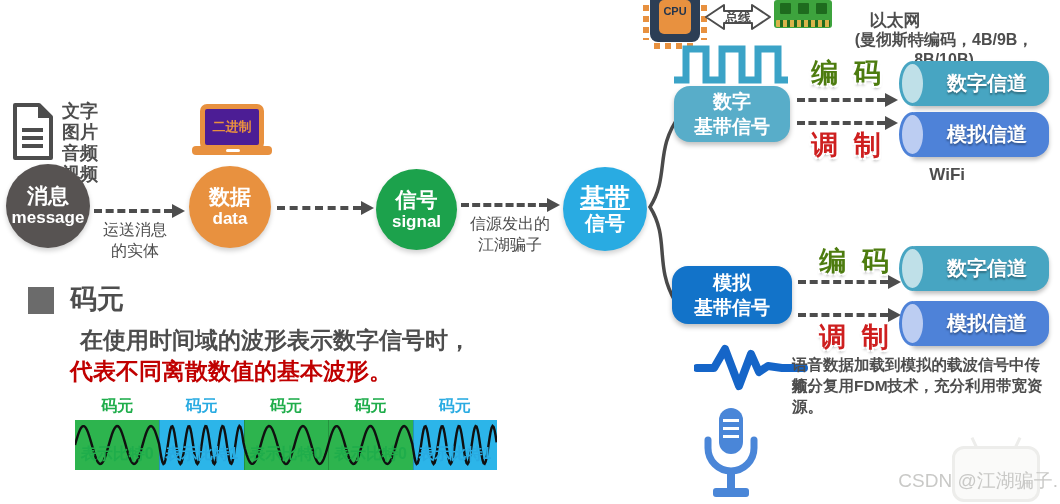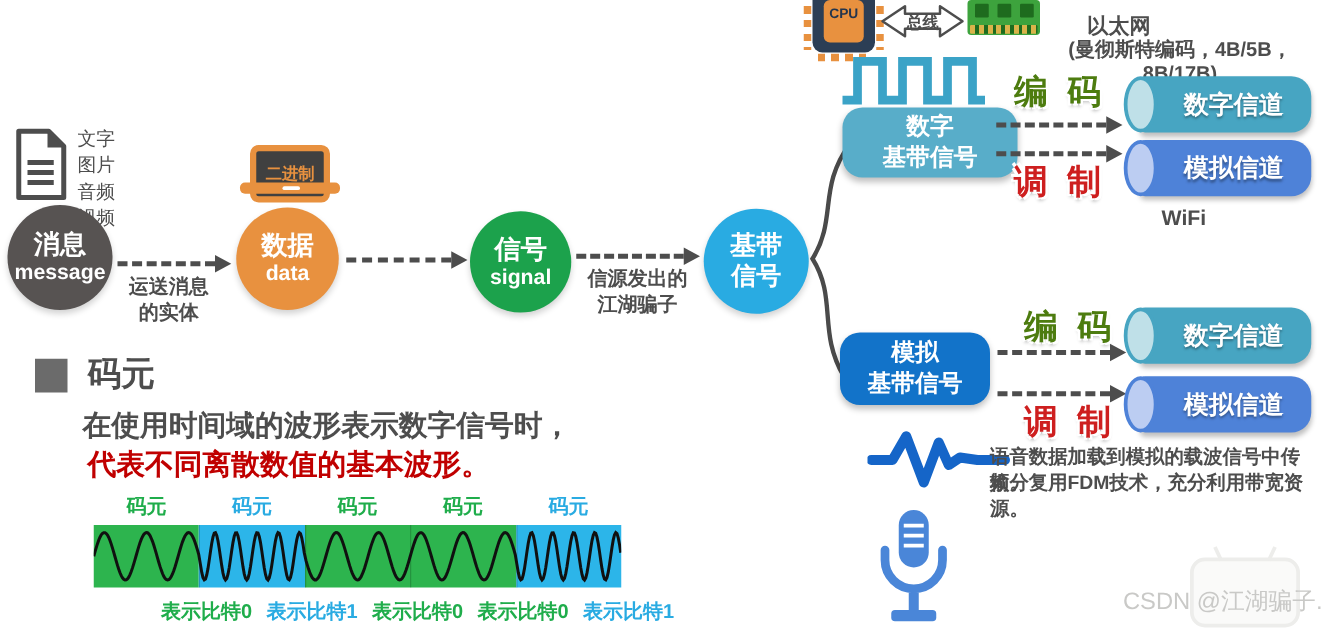--- a/index.html
+++ b/index.html
@@ -10,21 +10,21 @@
   .circle{position:absolute;border-radius:50%;color:#fff;font-weight:bold;display:flex;
           flex-direction:column;align-items:center;justify-content:center;text-align:center;
           box-shadow:0 3px 5px rgba(0,0,0,.18);line-height:1.15;}
   .c-msg{background:#575352;}  .c-data{background:#E8913F;}
   .c-sig{background:#1CA24C;}  .c-bb{background:#29ABE2;}
   .c-zh{font-size:21px;} .c-en{font-size:17px;text-align:right;}
   
   .darrow{position:absolute;height:0;border-top:4px dashed #4d4d4d;}
   .darrow::after{content:"";position:absolute;right:-13px;top:-9px;width:0;height:0;
     border-left:13px solid #4d4d4d;border-top:7px solid transparent;border-bottom:7px solid transparent;}
-  .flowlabel{position:absolute;font-size:16px;font-weight:bold;color:#4d4d4d;
+  .flowlabel{position:absolute;font-size:16px;font-weight:normal;color:#4d4d4d;
              text-align:center;line-height:21px;}
   
   .bigbox{position:absolute;border-radius:16px;color:#fff;font-weight:bold;font-size:19px;
           line-height:25px;display:flex;flex-direction:column;align-items:center;justify-content:center;
           text-align:center;box-shadow:0 3px 5px rgba(0,0,0,.25);}
   .b-dig{background:#58ADC9;} .b-ana{background:#1273C9;}
   
   .opword{position:absolute;font-weight:bold;font-size:27px;letter-spacing:4px;text-align:center;
     text-shadow:-2px -2px 0 #fff,2px -2px 0 #fff,-2px 2px 0 #fff,2px 2px 0 #fff,0 3px 3px rgba(0,0,0,.3);}
   .op-enc{color:#4d7c0f;} .op-mod{color:#CE1F1F;}
@@ -51,23 +51,23 @@
   .cpu-pins-r{position:absolute;right:-7px;top:8px;width:6px;height:46px;
       background:repeating-linear-gradient(to bottom,#E8913F 0 6px,transparent 6px 11px);}
   .cpu-pins-b{position:absolute;left:4px;bottom:-7px;width:42px;height:6px;
       background:repeating-linear-gradient(to right,#E8913F 0 6px,transparent 6px 11px);}
   
   .ram{position:absolute;left:774px;top:0px;width:58px;height:28px;background:#3DA33D;border-radius:3px;}
   .ram-chip{position:absolute;top:3px;width:11px;height:11px;background:#1E6B1E;border-radius:1px;}
   .ram-pins{position:absolute;left:2px;right:2px;bottom:1px;height:7px;
       background:repeating-linear-gradient(to right,#D9B44A 0 4px,#1E6B1E 4px 7px);border-radius:1px;}
   
-  .lap-screen{position:absolute;left:200px;top:116px;width:64px;height:46px;border:5px solid #E8913F;
+  .lap-screen{position:absolute;left:200px;top:104px;width:64px;height:46px;border:5px solid #E8913F;
       border-radius:7px;box-sizing:border-box;display:flex;align-items:center;justify-content:center;
-      font-size:13px;font-weight:bold;color:#E8913F;background:#404040;}
+      font-size:13px;font-weight:bold;color:#E8913F;background:#4c1d95;}
   .lap-base{position:absolute;left:192px;top:146px;width:80px;height:9px;background:#E8913F;border-radius:4px;}
   .lap-notch{position:absolute;left:226px;top:149px;width:14px;height:3px;background:#fff;border-radius:2px;}
   
   #wave-band{position:absolute;left:75px;top:420px;width:422px;height:50px;display:flex;}
   .wseg{flex:1;height:100%;}
   .wseg + .wseg{box-shadow:inset 1px 0 0 rgba(0,0,0,.18);}
   #wave-svg{position:absolute;left:0;top:0;}
   .wlabrow{position:absolute;left:75px;width:422px;height:20px;display:flex;}
   .wlab{flex:1;text-align:center;font-size:16px;font-weight:bold;line-height:20px;}
   
@@ -98,32 +98,32 @@
   </div>
 
   <div class="ram">
     <div class="ram-chip" style="left:6px;"></div>
     <div class="ram-chip" style="left:24px;"></div>
     <div class="ram-chip" style="left:42px;"></div>
     <div class="ram-pins"></div>
   </div>
 
   <div class="note" style="left:830px;top:9px;width:130px;text-align:center;font-size:17px;">以太网</div>
-  <div class="note" style="left:830px;top:30px;width:228px;text-align:center;font-size:16px;">(曼彻斯特编码，4B/5B，8B/17B)</div>
+  <div class="note" style="left:830px;top:30px;width:228px;text-align:center;font-size:16px;">(曼彻斯特编码，4B/9B，8B/10B)</div>
 
   <div class="abs" style="left:10px;top:102px;">
     <svg width="46" height="60" viewBox="0 0 46 60">
       <path d="M5 3 H29 L41 15 V56 H5 Z" fill="#ffffff" stroke="#4d4d4d" stroke-width="4" stroke-linejoin="round"></path>
       <path d="M28 4 V16 H40 Z" fill="#4d4d4d"></path>
       <rect x="12" y="26" width="21" height="4" fill="#4d4d4d"></rect>
       <rect x="12" y="34" width="21" height="4" fill="#4d4d4d"></rect>
       <rect x="12" y="42" width="21" height="4" fill="#4d4d4d"></rect>
     </svg>
   </div>
-  <div class="abs" style="left:62px;top:101px;width:40px;font-size:15px;font-weight:normal;color:#4d4d4d;line-height:21px;">
+  <div class="abs" style="left:62px;top:101px;width:40px;font-size:18px;font-weight:bold;color:#4d4d4d;line-height:21px;">
     <div>文字</div>
     <div>图片</div>
     <div>音频</div>
     <div>视频</div>
   </div>
 
   <div class="circle c-msg" style="left:6px;top:164px;width:84px;height:84px;">
     <div class="c-zh">消息</div>
     <div class="c-en">message</div>
   </div>
@@ -152,37 +152,37 @@
     <div class="c-en">signal</div>
   </div>
 
   <div class="darrow" style="left:461px;top:203px;width:86px;"></div>
   <div class="flowlabel" style="left:457px;top:213px;width:106px;">
     <div>信源发出的</div>
     <div>江湖骗子</div>
   </div>
 
   <div class="circle c-bb" style="left:563px;top:167px;width:84px;height:84px;">
-    <div style="font-size:21px;">基带</div>
+    <div style="font-size:25px;text-decoration:underline;">基带</div>
     <div style="font-size:20px;">信号</div>
   </div>
 
   <div class="abs" style="left:640px;top:105px;">
     <svg width="55" height="205" viewBox="0 0 55 205">
       <path d="M40 10 C14 45 30 70 10 102 C30 134 14 160 35 196" fill="none" stroke="#4a4a4a" stroke-width="3.5" stroke-linecap="round"></path>
     </svg>
   </div>
 
   <div class="abs" style="left:672px;top:44px;">
     <svg width="118" height="40" viewBox="0 0 118 40">
       <path d="M2 36 H14 V5 H34 V36 H50 V5 H70 V36 H86 V5 H106 V36 H116" fill="none" stroke="#3BA3C7" stroke-width="7"></path>
     </svg>
   </div>
 
-  <div class="bigbox b-dig" style="left:674px;top:86px;width:140px;height:56px;">
+  <div class="bigbox b-dig" style="left:674px;top:86px;width:116px;height:56px;">
     <div>数字</div>
     <div>基带信号</div>
   </div>
 
   <div class="opword op-enc" style="left:798px;top:55px;width:100px;">编 码</div>
   <div class="darrow" style="left:797px;top:98px;width:88px;"></div>
   <div class="cyl cy-dig" style="left:899px;top:61px;">
     <div class="cyl-body"></div>
     <div class="cyl-cap"></div>
     <div class="cyl-label">数字信道</div>
@@ -235,41 +235,41 @@
       <rect x="23" y="21" width="16" height="3" fill="#ffffff"></rect>
       <rect x="23" y="29" width="16" height="3" fill="#ffffff"></rect>
       <path d="M8 34 v8 a23 23 0 0 0 46 0 v-8" fill="none" stroke="#4A86D8" stroke-width="7" stroke-linecap="round"></path>
       <rect x="27" y="68" width="8" height="14" fill="#4A86D8"></rect>
       <rect x="13" y="82" width="36" height="9" rx="3" fill="#4A86D8"></rect>
     </svg>
   </div>
 
   <div class="abs" style="left:28px;top:287px;width:26px;height:27px;background:#6b6b6b;"></div>
   <div class="note" style="left:70px;top:281px;font-size:27px;">码元</div>
-  <div class="note" style="left:66px;top:325px;font-size:23px;">在使用时间域的波形表示数字信号时，</div>
+  <div class="note" style="left:80px;top:325px;font-size:23px;">在使用时间域的波形表示数字信号时，</div>
   <div class="note" style="left:70px;top:356px;font-size:23px;color:#C00000;">代表不同离散数值的基本波形。</div>
 
   <div class="wlabrow" style="top:396px;" id="wave-top-labels">
       <div class="wlab" style="color: rgb(31, 173, 75);">码元</div>
       <div class="wlab" style="color: rgb(41, 171, 226);">码元</div>
       <div class="wlab" style="color: rgb(31, 173, 75);">码元</div>
       <div class="wlab" style="color: rgb(31, 173, 75);">码元</div>
       <div class="wlab" style="color: rgb(41, 171, 226);">码元</div>
     </div>
   <div id="wave-band">
     <div class="wseg" style="background: rgb(45, 180, 78);"></div>
       <div class="wseg" style="background: rgb(44, 181, 233);"></div>
       <div class="wseg" style="background: rgb(45, 180, 78);"></div>
       <div class="wseg" style="background: rgb(45, 180, 78);"></div>
       <div class="wseg" style="background: rgb(44, 181, 233);"></div>
       <svg id="wave-svg" width="422" height="50" viewBox="0 0 422 50">
       <path id="wave-path" fill="none" stroke="#101010" stroke-width="2.4" d="M0 25 L1.0 21.5 L2.0 18.1 L3.0 14.9 L4.0 12.1 L5.0 9.8 L6.0 7.9 L7.0 6.7 L8.0 6.1 L9.0 6.1 L10.0 6.8 L11.0 8.1 L12.0 10.0 L13.0 12.4 L14.0 15.3 L15.0 18.5 L16.0 21.9 L17.0 25.4 L18.0 28.9 L19.0 32.3 L20.0 35.4 L21.0 38.2 L22.0 40.5 L23.0 42.3 L24.0 43.4 L25.0 44.0 L26.0 43.8 L27.0 43.1 L28.0 41.7 L29.0 39.7 L30.0 37.2 L31.0 34.3 L32.0 31.1 L33.0 27.7 L34.0 24.2 L35.0 20.7 L36.0 17.3 L37.0 14.2 L38.0 11.5 L39.0 9.3 L40.0 7.6 L41.0 6.5 L42.0 6.0 L43.0 6.2 L44.0 7.1 L45.0 8.5 L46.0 10.6 L47.0 13.1 L48.0 16.0 L49.0 19.3 L50.0 22.7 L51.0 26.3 L52.0 29.8 L53.0 33.1 L54.0 36.1 L55.0 38.8 L56.0 41.0 L57.0 42.6 L58.0 43.6 L59.0 44.0 L60.0 43.7 L61.0 42.8 L62.0 41.3 L63.0 39.2 L64.0 36.6 L65.0 33.6 L66.0 30.3 L67.0 26.8 L68.0 23.3 L69.0 19.8 L70.0 16.5 L71.0 13.5 L72.0 10.9 L73.0 8.8 L74.0 7.3 L75.0 6.3 L76.0 6.0 L77.0 6.4 L78.0 7.4 L79.0 9.0 L80.0 11.1 L81.0 13.8 L82.0 16.8 L83.0 20.1 L84.0 23.6 L85.4 31.9 L86.4 37.9 L87.4 42.1 L88.4 43.9 L89.4 43.2 L90.4 40.0 L91.4 34.7 L92.4 28.1 L93.4 21.1 L94.4 14.6 L95.4 9.5 L96.4 6.6 L97.4 6.2 L98.4 8.3 L99.4 12.8 L100.4 18.9 L101.4 25.8 L102.4 32.7 L103.4 38.5 L104.4 42.4 L105.4 44.0 L106.4 42.9 L107.4 39.4 L108.4 34.0 L109.4 27.3 L110.4 20.2 L111.4 13.9 L112.4 9.0 L113.4 6.4 L114.4 6.3 L115.4 8.7 L116.4 13.4 L117.4 19.7 L118.4 26.7 L119.4 33.5 L120.4 39.1 L121.4 42.7 L122.4 44.0 L123.4 42.6 L124.4 38.9 L125.4 33.2 L126.4 26.4 L127.4 19.4 L128.4 13.2 L129.4 8.6 L130.4 6.2 L131.4 6.4 L132.4 9.2 L133.4 14.1 L134.4 20.5 L135.4 27.5 L136.4 34.2 L137.4 39.6 L138.4 43.0 L139.4 44.0 L140.4 42.3 L141.4 38.3 L142.4 32.4 L143.4 25.6 L144.4 18.6 L145.4 12.5 L146.4 8.2 L147.4 6.1 L148.4 6.6 L149.4 9.7 L150.4 14.8 L151.4 21.3 L152.4 28.4 L153.4 34.9 L154.4 40.2 L155.4 43.3 L156.4 43.9 L157.4 41.9 L158.4 37.7 L159.4 31.6 L160.4 24.7 L161.4 17.8 L162.4 11.9 L163.4 7.8 L164.4 6.0 L165.4 6.9 L166.4 10.2 L167.4 15.5 L168.4 22.2 L169.8 28.5 L170.8 31.9 L171.8 35.1 L172.8 37.9 L173.8 40.2 L174.8 42.1 L175.8 43.3 L176.8 43.9 L177.8 43.9 L178.8 43.2 L179.8 41.9 L180.8 40.0 L181.8 37.6 L182.8 34.7 L183.8 31.5 L184.8 28.1 L185.8 24.6 L186.8 21.1 L187.8 17.7 L188.8 14.6 L189.8 11.8 L190.8 9.5 L191.8 7.7 L192.8 6.6 L193.8 6.0 L194.8 6.2 L195.8 6.9 L196.8 8.3 L197.8 10.3 L198.8 12.8 L199.8 15.7 L200.8 18.9 L201.8 22.3 L202.8 25.8 L203.8 29.3 L204.8 32.7 L205.8 35.8 L206.8 38.5 L207.8 40.7 L208.8 42.4 L209.8 43.5 L210.8 44.0 L211.8 43.8 L212.8 42.9 L213.8 41.5 L214.8 39.4 L215.8 36.9 L216.8 34.0 L217.8 30.7 L218.8 27.3 L219.8 23.7 L220.8 20.2 L221.8 16.9 L222.8 13.9 L223.8 11.2 L224.8 9.0 L225.8 7.4 L226.8 6.4 L227.8 6.0 L228.8 6.3 L229.8 7.2 L230.8 8.7 L231.8 10.8 L232.8 13.4 L233.8 16.4 L234.8 19.7 L235.8 23.2 L236.8 26.7 L237.8 30.2 L238.8 33.5 L239.8 36.5 L240.8 39.1 L241.8 41.2 L242.8 42.7 L243.8 43.7 L244.8 44.0 L245.8 43.6 L246.8 42.6 L247.8 41.0 L248.8 38.9 L249.8 36.2 L250.8 33.2 L251.8 29.9 L252.8 26.4 L254.2 21.5 L255.2 18.1 L256.2 14.9 L257.2 12.1 L258.2 9.8 L259.2 7.9 L260.2 6.7 L261.2 6.1 L262.2 6.1 L263.2 6.8 L264.2 8.1 L265.2 10.0 L266.2 12.4 L267.2 15.3 L268.2 18.5 L269.2 21.9 L270.2 25.4 L271.2 28.9 L272.2 32.3 L273.2 35.4 L274.2 38.2 L275.2 40.5 L276.2 42.3 L277.2 43.4 L278.2 44.0 L279.2 43.8 L280.2 43.1 L281.2 41.7 L282.2 39.7 L283.2 37.2 L284.2 34.3 L285.2 31.1 L286.2 27.7 L287.2 24.2 L288.2 20.7 L289.2 17.3 L290.2 14.2 L291.2 11.5 L292.2 9.3 L293.2 7.6 L294.2 6.5 L295.2 6.0 L296.2 6.2 L297.2 7.1 L298.2 8.5 L299.2 10.6 L300.2 13.1 L301.2 16.0 L302.2 19.3 L303.2 22.7 L304.2 26.3 L305.2 29.8 L306.2 33.1 L307.2 36.1 L308.2 38.8 L309.2 41.0 L310.2 42.6 L311.2 43.6 L312.2 44.0 L313.2 43.7 L314.2 42.8 L315.2 41.3 L316.2 39.2 L317.2 36.6 L318.2 33.6 L319.2 30.3 L320.2 26.8 L321.2 23.3 L322.2 19.8 L323.2 16.5 L324.2 13.5 L325.2 10.9 L326.2 8.8 L327.2 7.3 L328.2 6.3 L329.2 6.0 L330.2 6.4 L331.2 7.4 L332.2 9.0 L333.2 11.1 L334.2 13.8 L335.2 16.8 L336.2 20.1 L337.2 23.6 L338.6 31.9 L339.6 37.9 L340.6 42.1 L341.6 43.9 L342.6 43.2 L343.6 40.0 L344.6 34.7 L345.6 28.1 L346.6 21.1 L347.6 14.6 L348.6 9.5 L349.6 6.6 L350.6 6.2 L351.6 8.3 L352.6 12.8 L353.6 18.9 L354.6 25.8 L355.6 32.7 L356.6 38.5 L357.6 42.4 L358.6 44.0 L359.6 42.9 L360.6 39.4 L361.6 34.0 L362.6 27.3 L363.6 20.2 L364.6 13.9 L365.6 9.0 L366.6 6.4 L367.6 6.3 L368.6 8.7 L369.6 13.4 L370.6 19.7 L371.6 26.7 L372.6 33.5 L373.6 39.1 L374.6 42.7 L375.6 44.0 L376.6 42.6 L377.6 38.9 L378.6 33.2 L379.6 26.4 L380.6 19.4 L381.6 13.2 L382.6 8.6 L383.6 6.2 L384.6 6.4 L385.6 9.2 L386.6 14.1 L387.6 20.5 L388.6 27.5 L389.6 34.2 L390.6 39.6 L391.6 43.0 L392.6 44.0 L393.6 42.3 L394.6 38.3 L395.6 32.4 L396.6 25.6 L397.6 18.6 L398.6 12.5 L399.6 8.2 L400.6 6.1 L401.6 6.6 L402.6 9.7 L403.6 14.8 L404.6 21.3 L405.6 28.4 L406.6 34.9 L407.6 40.2 L408.6 43.3 L409.6 43.9 L410.6 41.9 L411.6 37.7 L412.6 31.6 L413.6 24.7 L414.6 17.8 L415.6 11.9 L416.6 7.8 L417.6 6.0 L418.6 6.9 L419.6 10.2 L420.6 15.5 L421.6 22.2"></path>
     </svg>
   </div>
-  <div class="wlabrow" style="top:480px;margin-left:48px;" id="wave-bottom-labels">
+  <div class="wlabrow" style="top:444px;" id="wave-bottom-labels">
       <div class="wlab" style="color: rgb(31, 173, 75);">表示比特0</div>
       <div class="wlab" style="color: rgb(41, 171, 226);">表示比特1</div>
       <div class="wlab" style="color: rgb(31, 173, 75);">表示比特0</div>
       <div class="wlab" style="color: rgb(31, 173, 75);">表示比特0</div>
       <div class="wlab" style="color: rgb(41, 171, 226);">表示比特1</div>
     </div>
 
   <div class="wm-tv"></div>
   <div class="wm-text">CSDN @江湖骗子.</div>
 

